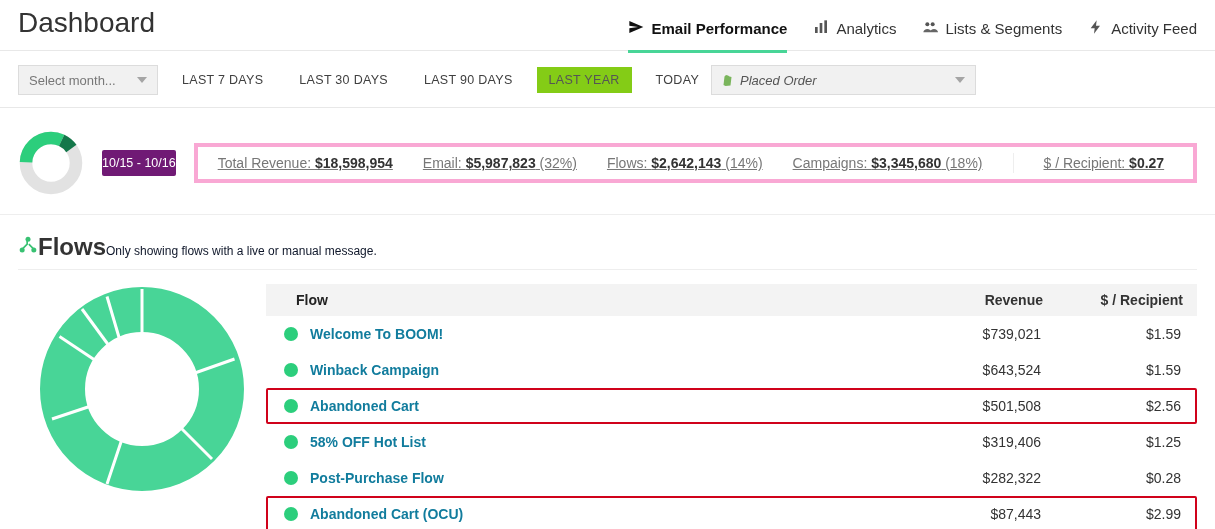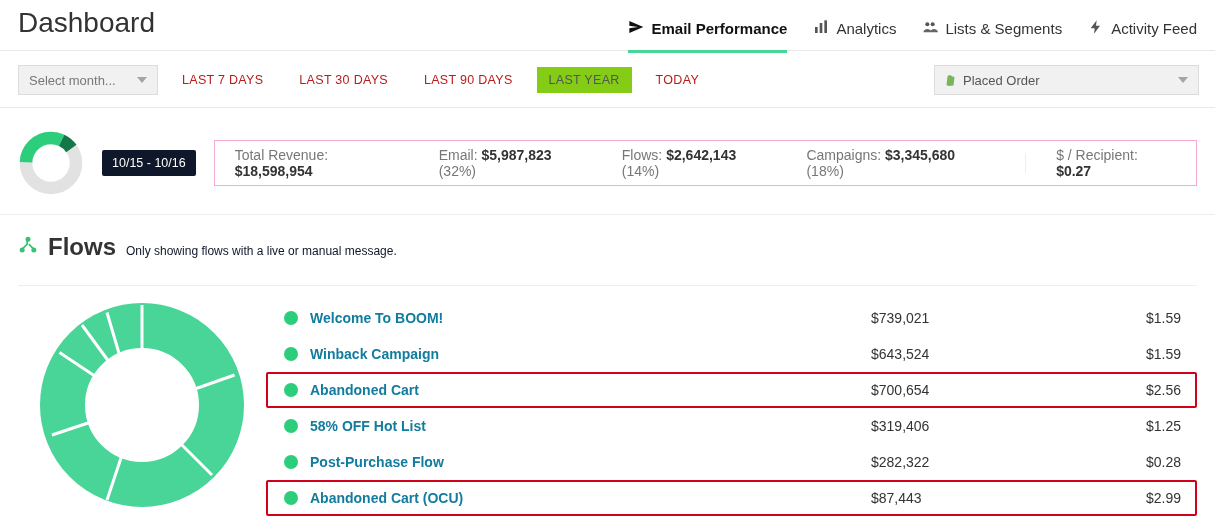--- a/index.html
+++ b/index.html
@@ -7,64 +7,64 @@
 
   
   .header { display:flex; align-items:center; justify-content:space-between; padding:6px 18px 10px 18px; border-bottom:1px solid #e8e8e8;}
   .header h1 { margin:0; font-size:28px; font-weight:400; color:#333; }
   .nav { display:flex; gap:26px; align-items:flex-end; }
   .nav-item { display:flex; align-items:center; gap:7px; font-size:15px; cursor:pointer; color:#333; padding-bottom:12px; border-bottom:3px solid transparent; position:relative; top:13px;}
   .nav-item.active { font-weight:700; border-bottom:3px solid #48d597; color:#111; }
   .nav-item svg { width:16px; height:16px; }
 
   
-  .filter-bar { display:flex; align-items:center; justify-content:space-between; padding:14px 16px 12px 18px; border-bottom:1px solid #e8e8e8;}
+  .filter-bar { display:flex; align-items:center; justify-content:flex-start; padding:14px 22px 12px 18px; border-bottom:1px solid #e8e8e8;}
   .filter-left { display:flex; align-items:center; gap:12px; }
   .select { width:140px; height:30px; background:#f1f1f1; border:1px solid #dcdcdc; display:flex; align-items:center; justify-content:space-between; padding:0 10px; font-size:13px; color:#777; cursor:pointer; }
   .select.wide { width:265px; }
-  .range-btn { font-size:12.5px; letter-spacing:.3px; color:#b91c1c; padding:6px 12px; cursor:pointer; }
+  .range-btn { font-size:12.5px; letter-spacing:.3px; color:#404040; padding:6px 12px; cursor:pointer; }
   .range-btn.active { background:#84cc16; color:#555; }
   .caret-down { width:0; height:0; border-left:5px solid transparent; border-right:5px solid transparent; border-top:6px solid #a5a5a5; }
 
   .shopify { width:12px; height:14px; }
   .select .shopify { margin-right:6px; }
-  .select .select-label { flex:1; color:#555; }
+  .select .select-label { flex:1; color:#555;font-style:italic; }
 
   
   .summary { display:flex; align-items:center; gap:18px; padding:22px 18px 18px 18px; border-bottom:1px solid #eee; }
   .mini-donut { position:relative; }
   .mini-donut svg { width:66px; height:66px; display:block; }
-  .date-chip { background:#0f172a; color:#fff; font-size:12.5px; padding:6px 10px; border-radius:2px; }
-  .metrics { flex:1; display:flex; align-items:center; gap:30px; color:#777; font-size:14px; border:1px solid #f9a8d4; padding:6px 20px;}
+  .date-chip { background:#701a75; color:#fff; font-size:12.5px; padding:6px 0; border-radius:2px; }
+  .metrics { flex:1; display:flex; align-items:center; gap:30px; color:#777; font-size:14px; border:4px solid #f9a8d4; padding:6px 20px;text-decoration:underline;}
   .metrics .sep { width:1px; height:20px; background:#eee; }
   .metrics strong { color:#333; font-weight:700; }
 
   
   .section { padding:18px 18px 0 18px; }
-  .section-header { display:flex; align-items:baseline; gap:10px; border-bottom:1px solid #eee; padding-bottom:24px;}
+  .section-header { display:flex; align-items:baseline; border-bottom:1px solid #eee; padding-bottom:8px;}
   .flows-icon { color:#38c172; }
   .section-header h2 { margin:0; font-size:24px; font-weight:600; color:#333; }
   .section-header .hint { font-size:12px; color:#0f172a; }
 
   .flows-body { display:flex; padding-top:14px; }
   .donut-col { width:248px; flex:none; display:flex; justify-content:center; align-items:flex-start; }
   .donut-col svg { width:210px; height:210px; }
 
   .table { flex:1; }
   .thead, .trow { display:flex; align-items:center; }
   .thead { background:#f3f3f3; font-weight:700; font-size:14px; padding:8px 14px 8px 30px;}
   .thead .col-flow { flex:1; }
   .thead .col-rev { width:170px; text-align:right; }
   .thead .col-prec { width:140px; text-align:right; }
 
   .trow { padding:8px 14px 8px 14px; font-size:14px; border:2px solid transparent; }
   .trow.highlight { border:2px solid #d0021b; border-radius:2px; }
   .dot { width:14px; height:14px; border-radius:50%; background:#2cce7c; margin-right:12px; margin-left:2px; flex:none; }
   .flow-name { flex:1; color:#117c9d; font-weight:600; cursor:pointer; }
-  .col-rev { width:170px; color:#333; }
+  .col-rev { width:170px; text-align:right; color:#333; }
   .col-prec { width:140px; text-align:right; color:#333; }
 </style>
 </head>
 <body>
 
 <div class="header">
   <h1>Dashboard</h1>
   <div class="nav">
     <div class="nav-item active">
       <span>
@@ -170,37 +170,42 @@
           <line x1="14" y1="40" x2="17" y2="31"></line>
           <line x1="3" y1="27" x2="12" y2="24"></line>
           <line x1="4.5" y1="10.5" x2="12" y2="15.5"></line>
           <line x1="14" y1="2.5" x2="16.5" y2="11"></line>
           <line x1="9" y1="5" x2="14.5" y2="12.5"></line>
         </g>
       </svg>
     </div>
 
     <div class="table">
+      <div class="thead">
+        <div class="col-flow">Flow</div>
+        <div class="col-rev">Revenue</div>
+        <div class="col-prec">$ / Recipient</div>
+      </div>
       <div id="flows-rows">
           <div class="trow">
             <span class="dot"></span>
             <span class="flow-name">Welcome To BOOM!</span>
             <span class="col-rev">$739,021</span>
             <span class="col-prec">$1.59</span>
           </div>
           <div class="trow">
             <span class="dot"></span>
             <span class="flow-name">Winback Campaign</span>
             <span class="col-rev">$643,524</span>
             <span class="col-prec">$1.59</span>
           </div>
           <div class="trow highlight">
             <span class="dot"></span>
             <span class="flow-name">Abandoned Cart</span>
-            <span class="col-rev">$700,654</span>
+            <span class="col-rev">$501,508</span>
             <span class="col-prec">$2.56</span>
           </div>
           <div class="trow">
             <span class="dot"></span>
             <span class="flow-name">58% OFF Hot List</span>
             <span class="col-rev">$319,406</span>
             <span class="col-prec">$1.25</span>
           </div>
           <div class="trow">
             <span class="dot"></span>

